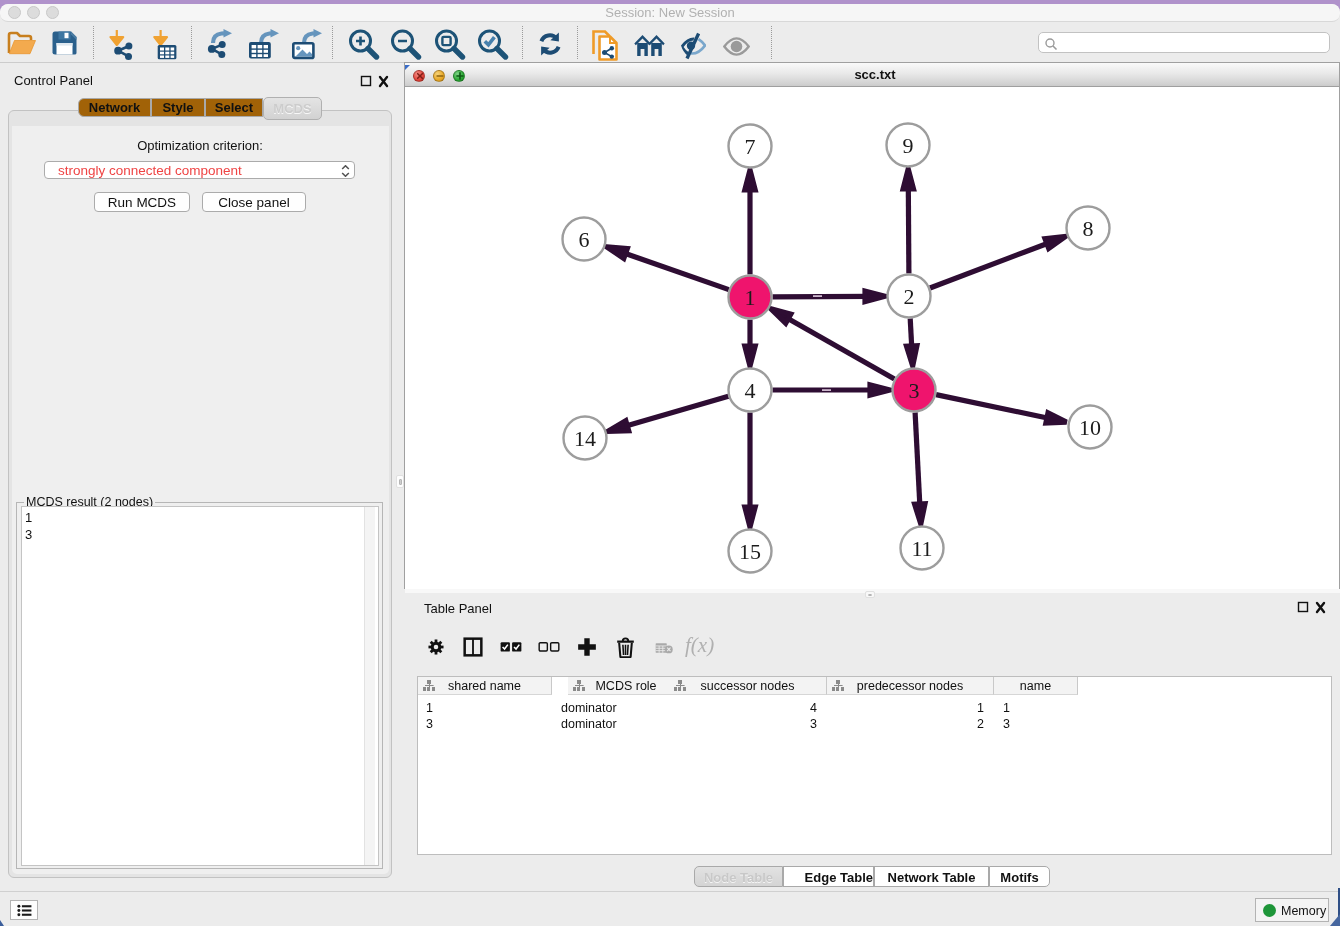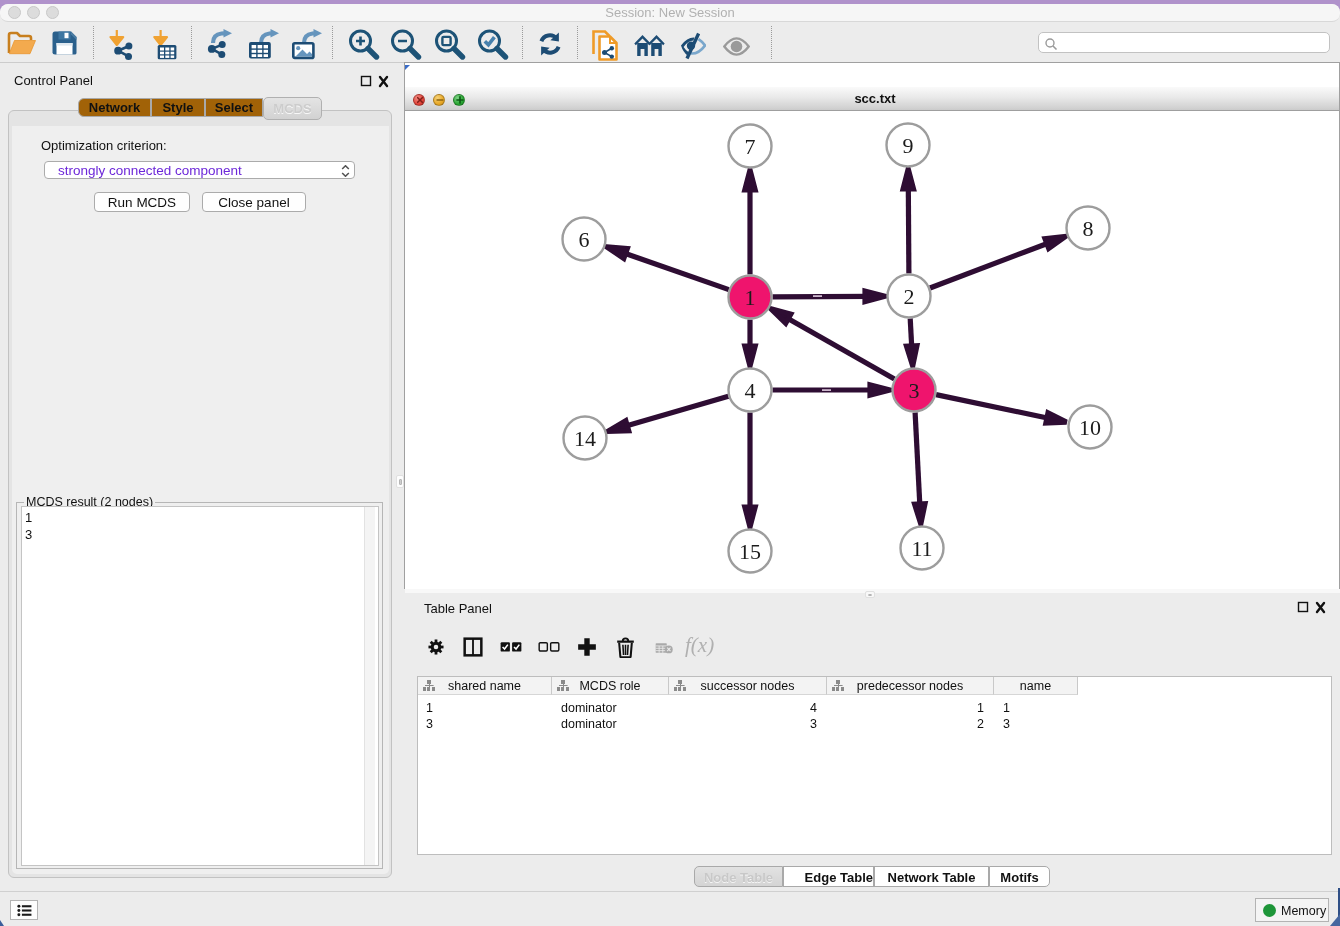--- a/index.html
+++ b/index.html
@@ -31,37 +31,37 @@
   font-size:13px; font-weight:bold; color:#111; text-align:center; line-height:18px; }
 #cp-content { position:absolute; left:8px; top:46px; width:384px; height:768px;
   background:#e4e4e4; border:1px solid #c2c2c2; border-radius:6px; }
 #cp-inner { position:absolute; left:3px; top:15px; width:377px; height:748px;
   background:#efefef; border:none; border-radius:0 0 5px 5px; }
 .cptab.sel { background:linear-gradient(#e4e4e4,#d2d2d2); color:#ccc;
   text-shadow:0 1px 0 #f8f8f8; border-radius:5px; border:1px solid #b0b0b0;
   top:-1px; height:23px; line-height:21px; }
 #cp-select { position:absolute; left:44px; top:97px; width:311px; height:18px;
   background:#fff; border:1px solid #ababab; border-radius:4px; font-size:13.5px;
-  color:#6d28d9; padding-left:13px; line-height:18px; }
+  color:#ef4444; padding-left:13px; line-height:18px; }
 .cpbtn { position:absolute; top:128px; height:20px; background:#fefefe;
   border:1px solid #ababab; border-radius:4px; font-size:13.5px; color:#111;
   text-align:center; line-height:20px; }
 #mcds-box { position:absolute; left:16px; top:431px; width:367px; height:374px;
   border:1px solid #b6b6b6; background:#efefef; }
 #mcds-box legend { font-size:12.5px; color:#111; margin-left:7px; padding:0 2px; }
 #mcds-text { position:absolute; left:4px; top:-3px; right:3px; bottom:2px;
   background:#fff; border:1px solid #c4c4c4; font-size:13px; color:#111;
   line-height:17px; padding:2px 0 0 3px; }
 #mcds-scroll { position:absolute; right:7px; top:-2px; width:11px; bottom:3px;
   background:#f4f4f4; border-left:1px solid #e2e2e2; }
 
 #netframe { position:absolute; left:404px; top:58px; width:936px; height:527px; overflow:hidden;
   background:#ffffff; border:1px solid #a0a0a0; border-bottom:none; }
 #net-titlebar { position:absolute; left:0; top:0; width:934px; height:24px;
-  background:linear-gradient(#fafafa,#e9e9e9 45%,#d2d2d2 90%,#cbcbcb); border-bottom:1px solid #9f9f9f;margin-top:24px; }
+  background:linear-gradient(#fafafa,#e9e9e9 45%,#d2d2d2 90%,#cbcbcb); border-bottom:1px solid #9f9f9f; }
 #net-title { position:absolute; top:4px; width:100%; padding-left:6px; text-align:center; font-size:13px;
   font-weight:bold; color:#111; }
 .mcirc { position:absolute; top:6.5px; width:12px; height:12px; border-radius:50%;
   border:0.5px solid rgba(0,0,0,0.25); }
 .mcirc svg { position:absolute; left:-0.5px; top:-0.5px; }
 
 #tpanel { position:absolute; left:406px; top:592px; width:934px; height:291px; background:#ececec; }
 #tp-title { position:absolute; left:18px; top:5px; font-size:13px; color:#111; }
 #tp-table { position:absolute; left:11px; top:80px; width:915px; height:179px;
   background:#fff; border:1px solid #bdbdbd; }
@@ -266,21 +266,21 @@
     </svg>
     <div id="cp-content">
         <div id="cp-inner"></div>
       </div>
     <div id="cp-tabs">
       <div class="cptab" style="left:0px; width:73px; border-radius:6px 0 0 6px;">Network</div>
       <div class="cptab" style="left:73px; width:54px;">Style</div>
       <div class="cptab" style="left:127px; width:58px;">Select</div>
       <div class="cptab sel" style="left:185px; width:59px;">MCDS</div>
     </div>
-    <div style="position:absolute; left:0; top:74px; width:400px; text-align:left; font-size:13px; color:#111;padding-left:41px;">Optimization criterion:</div>
+    <div style="position:absolute; left:0; top:74px; width:400px; text-align:center; font-size:13px; color:#111;">Optimization criterion:</div>
     <div id="cp-select">strongly connected component
       <svg class="abs" style="right:4px; top:3px;" width="9" height="12" viewBox="0 0 9 12">
         <path d="M1.2 4 L4.5 0.8 L7.8 4" fill="none" stroke="#555" stroke-width="1.6"></path>
         <path d="M1.2 8 L4.5 11.2 L7.8 8" fill="none" stroke="#555" stroke-width="1.6"></path>
       </svg>
     </div>
     <div class="cpbtn" style="left:94px; width:96px;">Run MCDS</div>
     <div class="cpbtn" style="left:202px; width:104px;">Close panel</div>
     <fieldset id="mcds-box">
       <legend>MCDS result (2 nodes)</legend>
@@ -433,21 +433,21 @@
             <line x1="11.3" y1="5" x2="11.3" y2="15"></line>
           </g>
         <circle cx="20" cy="10" r="5.6" fill="#a9a9a9"></circle>
         <path d="M17.6 7.6 L22.4 12.4 M22.4 7.6 L17.6 12.4" stroke="#ececec" stroke-width="1.6"></path>
       </svg>
 
       <div style="position:absolute; left:268px; top:9px; font-family:'Liberation Serif',serif; font-style:italic; font-size:21px; color:#b0b0b0;">f(x)</div>
     </div>
     <div id="tp-table">
       <div class="th" style="left:0px; width:134px;"><span class="treeic"></span>shared name</div>
-      <div class="th" style="left:134px; width:117px;"><span class="treeic"></span>MCDS role</div>
+      <div class="th" style="left:150px; width:117px;"><span class="treeic"></span>MCDS role</div>
       <div class="th" style="left:251px; width:158px;"><span class="treeic"></span>successor nodes</div>
       <div class="th" style="left:409px; width:167px;"><span class="treeic"></span>predecessor nodes</div>
       <div class="th" style="left:576px; width:84px;">name</div>
       <div class="td" style="left:8px; top:24px;">1</div>
       <div class="td" style="left:143px; top:24px;">dominator</div>
       <div class="td tr" style="left:251px; top:24px; width:148px;">4</div>
       <div class="td tr" style="left:409px; top:24px; width:157px;">1</div>
       <div class="td" style="left:585px; top:24px;">1</div>
       <div class="td" style="left:8px; top:40px;">3</div>
       <div class="td" style="left:143px; top:40px;">dominator</div>

